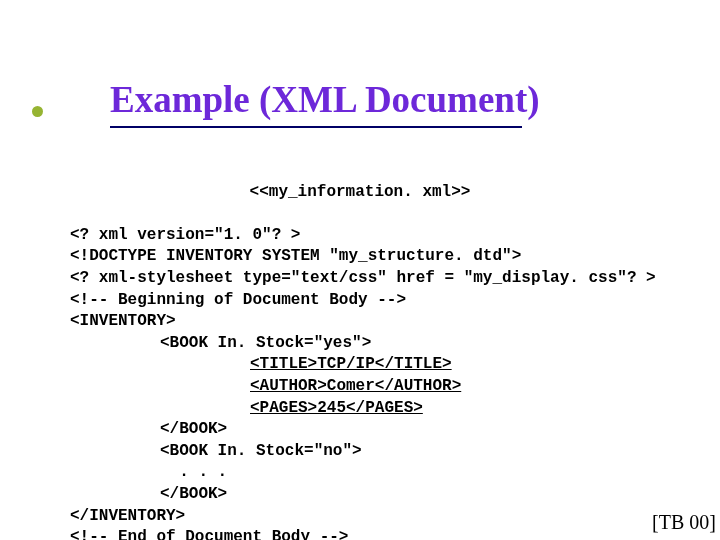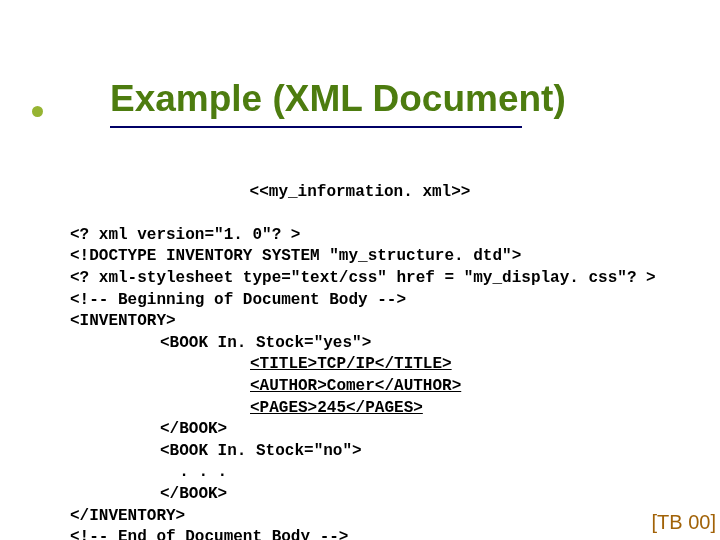--- a/index.html
+++ b/index.html
@@ -25,22 +25,22 @@
     height: 11px;
     background: #96b432;
     border-radius: 50%;
   }
   .title {
     position: absolute;
     left: 110px;
     top: 78px;
     font-size: 37px;
     font-weight: bold;
-    color: #4d7c0f;
-    font-family: Liberation Sans, sans-serif;
+    color: #6d28d9;
+    font-family: Liberation Serif, serif;
   }
   .title-underline {
     position: absolute;
     left: 110px;
     top: 126px;
     width: 412px;
     height: 2px;
     background: #000066;
   }
   .code {
@@ -58,22 +58,22 @@
     display: block;
     text-align: center;
     width: 580px;
     margin-top: 8px;
   }
   .cite {
     position: absolute;
     right: 4px;
     bottom: 6px;
     font-size: 20px;
-    color: #a16207;
-    font-family: Liberation Sans, sans-serif;
+    color: #000000;
+    font-family: Liberation Serif, serif;
   }
   .ind1 { padding-left: 90px; display:inline-block;}
   .ind2 { padding-left: 180px; display:inline-block;text-decoration:underline;}
 </style>
 </head>
 <body>
 
 <div class="slide">
 
   <div class="bullet-dot"></div>

